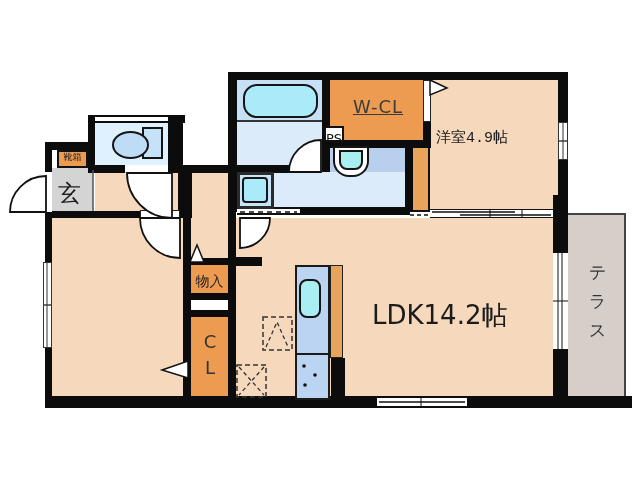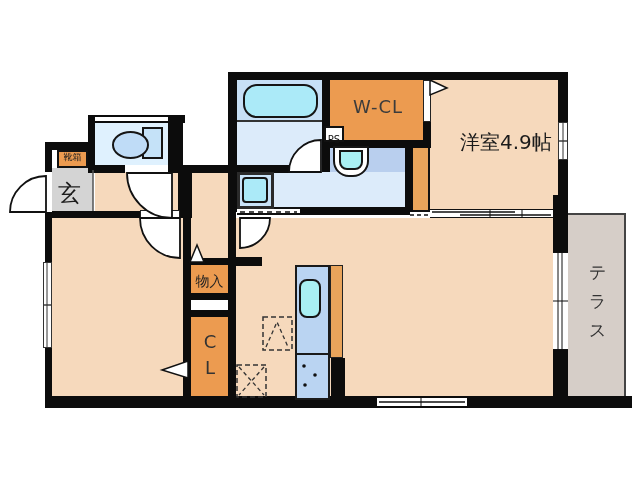--- a/index.html
+++ b/index.html
@@ -87,21 +87,21 @@
   <div class="a" style="left:112px;top:131px;width:37px;height:28px;background:#BFDCF7;border:2px solid #151515;border-radius:50%;"></div>
   <div class="a" style="left:333px;top:146px;width:36px;height:31px;background:#fff;border:2px solid #151515;border-radius:0 0 16px 16px;"></div>
   <div class="a" style="left:339px;top:150px;width:24px;height:20px;background:#A9EFF2;border:2px solid #151515;border-radius:0 0 8px 8px;"></div>
   <div class="a" style="left:237px;top:172px;width:37px;height:37px;background:#C9E3F8;border:3px solid #2a2a2a;"></div>
   <div class="a" style="left:242px;top:177px;width:26px;height:26px;background:#ABEAF8;border:2px solid #151515;border-radius:4px;"></div>
   <div class="a" style="left:295px;top:265px;width:35px;height:135px;background:#BAD4F2;border:2px solid #1a1a1a;"></div>
   <div class="a" style="left:330px;top:265px;width:13px;height:93px;background:#E9A45B;border:1px solid #222;"></div>
   <div class="a" style="left:299px;top:279px;width:22px;height:39px;background:#A9EFF2;border:2px solid #151515;border-radius:8px;"></div>
   <div class="a" style="left:295px;top:353px;width:35px;height:2px;background:#1a1a1a;"></div>
   <div class="a" style="left:324px;top:126px;width:20px;height:16px;background:#fff;border:2px solid #111;text-align:center;">
-    <span class="lb" style="position:static;font-size:10px;line-height:12px;color:#111;">PS</span>
+    <span class="lb" style="position:static;font-size:13px;line-height:12px;color:#111;">PS</span>
   </div>
 
   <svg class="ov" width="638" height="480" viewBox="0 0 638 480">
     <path d="M46,212 L10,212 A36,36 0 0 1 46,176 Z" fill="#fff" stroke="#111" stroke-width="1.8"></path>
     <path d="M172,173 L127,173 A45,45 0 0 0 172,218 Z" fill="#fff" stroke="#111" stroke-width="1.8"></path>
     <path d="M180,218 L140,218 A40,40 0 0 0 180,258 Z" fill="#fff" stroke="#111" stroke-width="1.8"></path>
     <path d="M240,218 L270,218 A30,30 0 0 1 240,248 Z" fill="#fff" stroke="#111" stroke-width="1.8"></path>
     <path d="M321,172 L289,172 A32,32 0 0 1 321,140 Z" fill="#fff" stroke="#111" stroke-width="1.8"></path>
     <path d="M430,80 L447,88 L430,95 Z" fill="#fff" stroke="#111" stroke-width="1.5"></path>
     <path d="M197,245 L190,262 L204,262 Z" fill="#fff" stroke="#111" stroke-width="1.5"></path>
@@ -125,22 +125,23 @@
     <line x1="47" y1="263" x2="47" y2="347" stroke="#333" stroke-width="1"></line>
     <line x1="43" y1="305" x2="52" y2="305" stroke="#333" stroke-width="1.4"></line>
     <line x1="563" y1="123" x2="563" y2="159" stroke="#333" stroke-width="1"></line>
     <line x1="558" y1="141" x2="568" y2="141" stroke="#333" stroke-width="1.4"></line>
     <circle cx="304" cy="366" r="1.8" fill="#111"></circle>
     <circle cx="315" cy="375" r="1.8" fill="#111"></circle>
     <circle cx="305" cy="385" r="1.8" fill="#111"></circle>
     <line x1="93" y1="170" x2="93" y2="211" stroke="#555" stroke-width="1.5"></line>
   </svg>
 
-  <div class="lb" style="left:460px;top:130px;font-size:20px;">洋室4.9帖</div>
-  <div class="lb" style="left:338px;top:96px;width:80px;text-align:center;font-size:18px;letter-spacing:1px;color:#3c3c3c;">W-CL</div>
+  <div class="lb" style="left:372px;top:300px;font-size:26px;">LDK14.2帖</div>
+  <div class="lb" style="left:436px;top:130px;font-size:15px;font-family:Liberation Mono, monospace;">洋室4.9帖</div>
+  <div class="lb" style="left:338px;top:96px;width:80px;text-align:center;font-size:18px;letter-spacing:1px;color:#3c3c3c;text-decoration:underline;">W-CL</div>
   <div class="lb" style="left:199px;top:329px;width:22px;text-align:center;font-size:18px;line-height:26px;color:#333;">C
 L</div>
   <div class="lb" style="left:191px;top:273px;width:37px;text-align:center;font-size:14px;color:#222;">物入</div>
   <div class="lb" style="left:589px;top:258px;font-size:17px;line-height:29px;color:#333;">テ
 ラ
 ス</div>
   <div class="lb" style="left:58px;top:180px;font-size:23px;">玄</div>
   <div class="lb" style="left:57px;top:152px;width:31px;text-align:center;font-size:9px;color:#222;">靴箱</div>
 
 </div>

